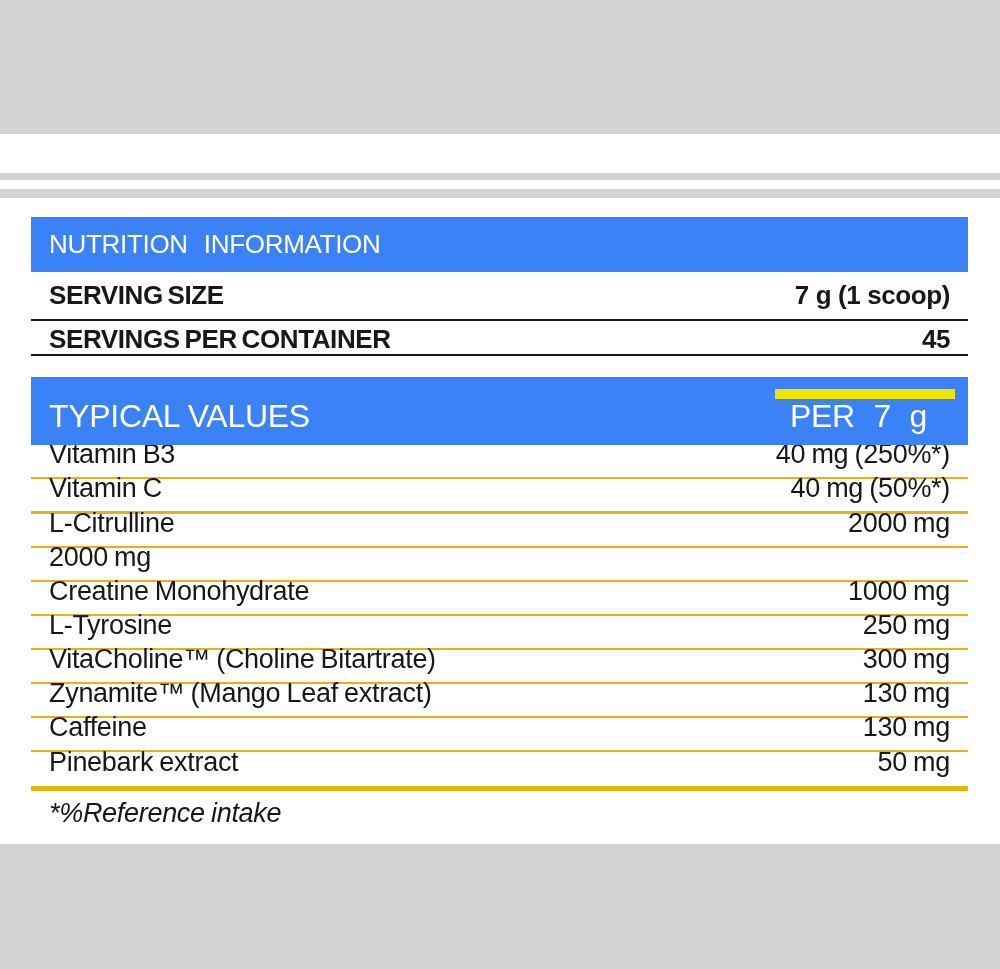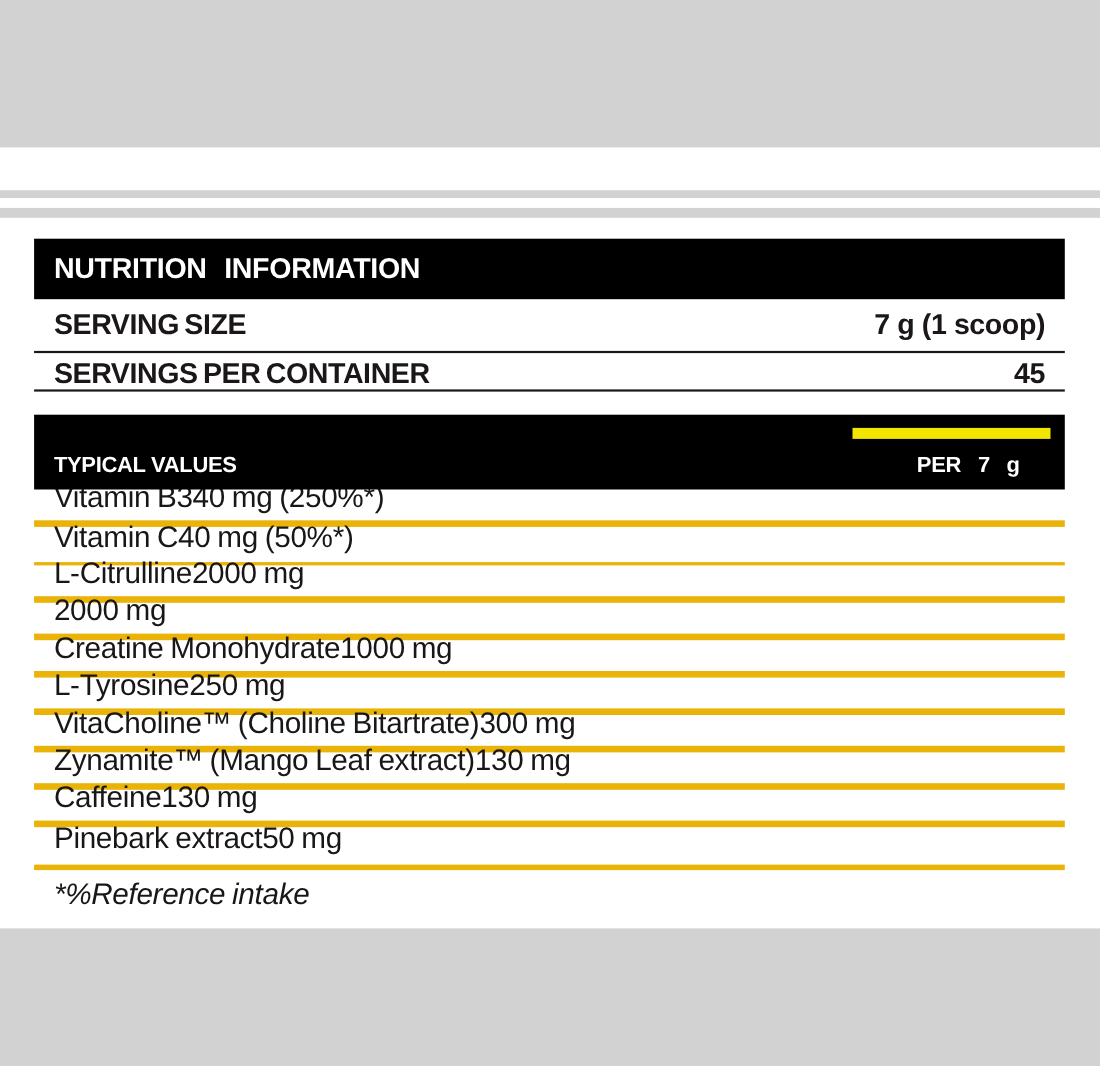--- a/index.html
+++ b/index.html
@@ -12,21 +12,21 @@
     overflow: hidden;
   }
   .band { position: absolute; left: 0; width: 1000px; background: #d2d2d2; }
   .band-top    { top: 0;   height: 134px; }
   .stripe-a    { top: 173px; height: 7px; }
   .stripe-b    { top: 189px; height: 9px; }
   .band-bottom { top: 844px; height: 125px; }
 
   .panel { position: absolute; left: 31px; top: 217px; width: 937px; }
 
-  .bar { background: #000000; color: #ffffff; font-weight: 700; }
+  .bar { background: #3b82f6; color: #ffffff; font-weight: 400; }
   .bar1 {
     height: 55px; line-height: 55px;
     padding-left: 18px;
     font-size: 26px; letter-spacing: -0.3px; word-spacing: 9px;
   }
 
   .srow {
     display: flex; justify-content: space-between; align-items: center;
     padding: 0 18px;
     font-weight: 700; font-size: 26px; letter-spacing: -0.4px; word-spacing: -2px;
@@ -35,33 +35,33 @@
   .srow-1 { height: 49px; }
   .srow-2 { height: 35px; padding-top: 3px; }
   .srow .val { word-spacing: 0px; margin-left: 40px; }
 
   .gap { height: 21px; }
 
   .bar2 {
     position: relative; height: 68px;
     display: flex; justify-content: space-between; align-items: flex-end;
     padding: 0 41px 10px 18px;
-    font-size: 20px; letter-spacing: -0.3px;
+    font-size: 32px; letter-spacing: -0.3px;
   }
   .accent {
     position: absolute; top: 12px; right: 13px;
     width: 180px; height: 10px; background: #f2e600;
   }
   .per-col { word-spacing: 10px; }
 
   .drow {
-    display: flex; align-items: center;
+    display: flex; justify-content: space-between; align-items: center;
     height: 34px; padding: 2px 18px 16px 18px;
     font-size: 27px; font-weight: 400; letter-spacing: -0.3px; word-spacing: -1px;
-    border-bottom: 6px solid #eab308;
+    border-bottom: 2px solid #eab308;
     color: #191617;
   }
   .drow.thick  { height: 35px; border-bottom-width: 3px; }
   .drow.last   { height: 39px; border-bottom-width: 5px; }
 
   .footnote {
     padding: 7px 18px 0 18px;
     font-size: 27px; letter-spacing: -0.3px; word-spacing: -1px;
     color: #191617;
     font-style: italic;

